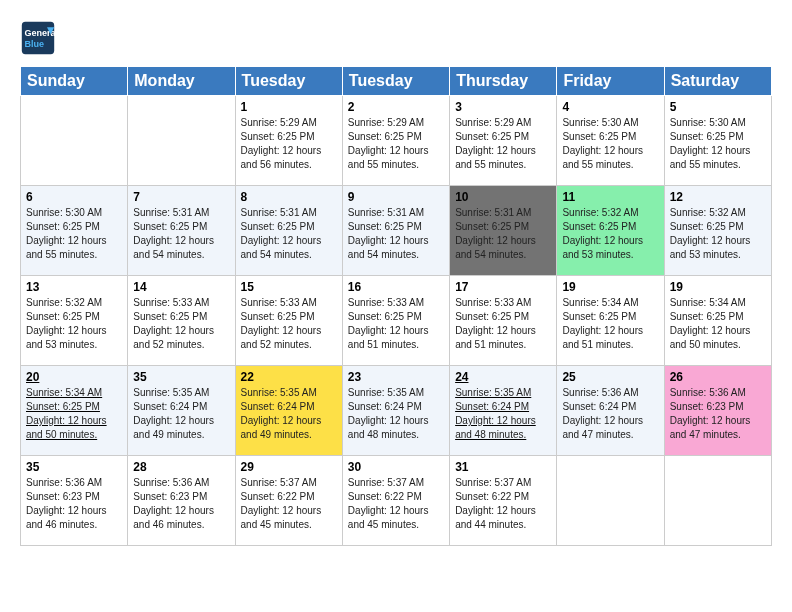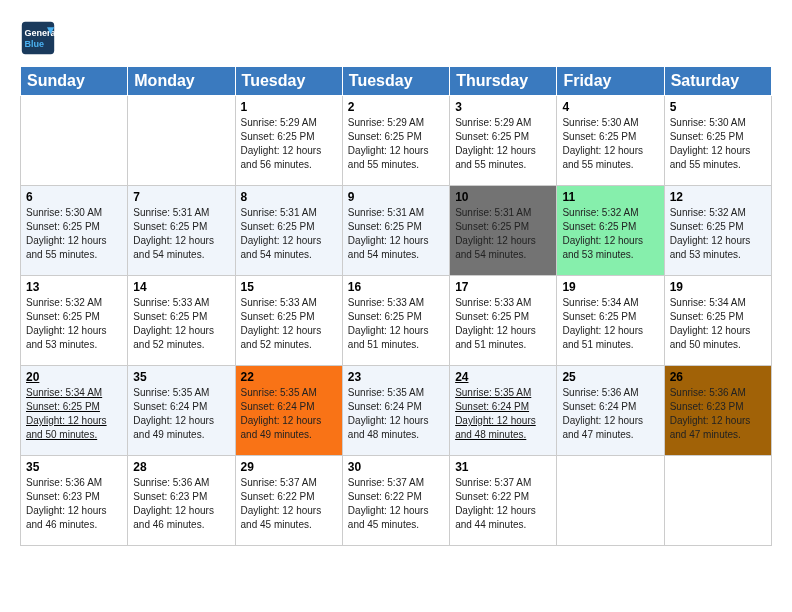--- a/index.html
+++ b/index.html
@@ -208,37 +208,37 @@
       </tr>
       <tr>
         <td style="background: rgb(240, 245, 251); text-decoration: underline;">
         <span class="day-num">20</span>
         <span class="cell-text">Sunrise: 5:34 AM<br>Sunset: 6:25 PM<br>Daylight: 12 hours and 50 minutes.</span>
       </td>
         <td style="background: rgb(240, 245, 251);">
         <span class="day-num">35</span>
         <span class="cell-text">Sunrise: 5:35 AM<br>Sunset: 6:24 PM<br>Daylight: 12 hours and 49 minutes.</span>
       </td>
-        <td style="background: #f97316;">
+        <td style="background: #fde047;">
         <span class="day-num">22</span>
         <span class="cell-text">Sunrise: 5:35 AM<br>Sunset: 6:24 PM<br>Daylight: 12 hours and 49 minutes.</span>
       </td>
         <td style="background: rgb(240, 245, 251);">
         <span class="day-num">23</span>
         <span class="cell-text">Sunrise: 5:35 AM<br>Sunset: 6:24 PM<br>Daylight: 12 hours and 48 minutes.</span>
       </td>
         <td style="background: rgb(240, 245, 251); text-decoration: underline;">
         <span class="day-num">24</span>
         <span class="cell-text">Sunrise: 5:35 AM<br>Sunset: 6:24 PM<br>Daylight: 12 hours and 48 minutes.</span>
       </td>
         <td style="background: rgb(240, 245, 251);">
         <span class="day-num">25</span>
         <span class="cell-text">Sunrise: 5:36 AM<br>Sunset: 6:24 PM<br>Daylight: 12 hours and 47 minutes.</span>
       </td>
-        <td style="background: #a16207;">
+        <td style="background: #f9a8d4;">
         <span class="day-num">26</span>
         <span class="cell-text">Sunrise: 5:36 AM<br>Sunset: 6:23 PM<br>Daylight: 12 hours and 47 minutes.</span>
       </td>
       </tr>
       <tr>
         <td>
         <span class="day-num">35</span>
         <span class="cell-text">Sunrise: 5:36 AM<br>Sunset: 6:23 PM<br>Daylight: 12 hours and 46 minutes.</span>
       </td>
         <td>

